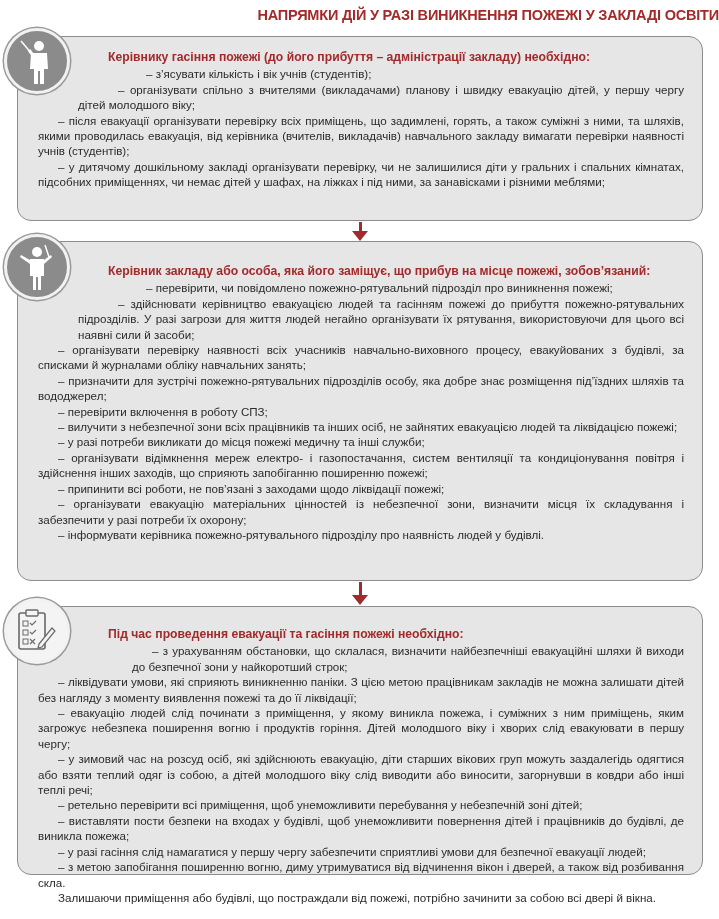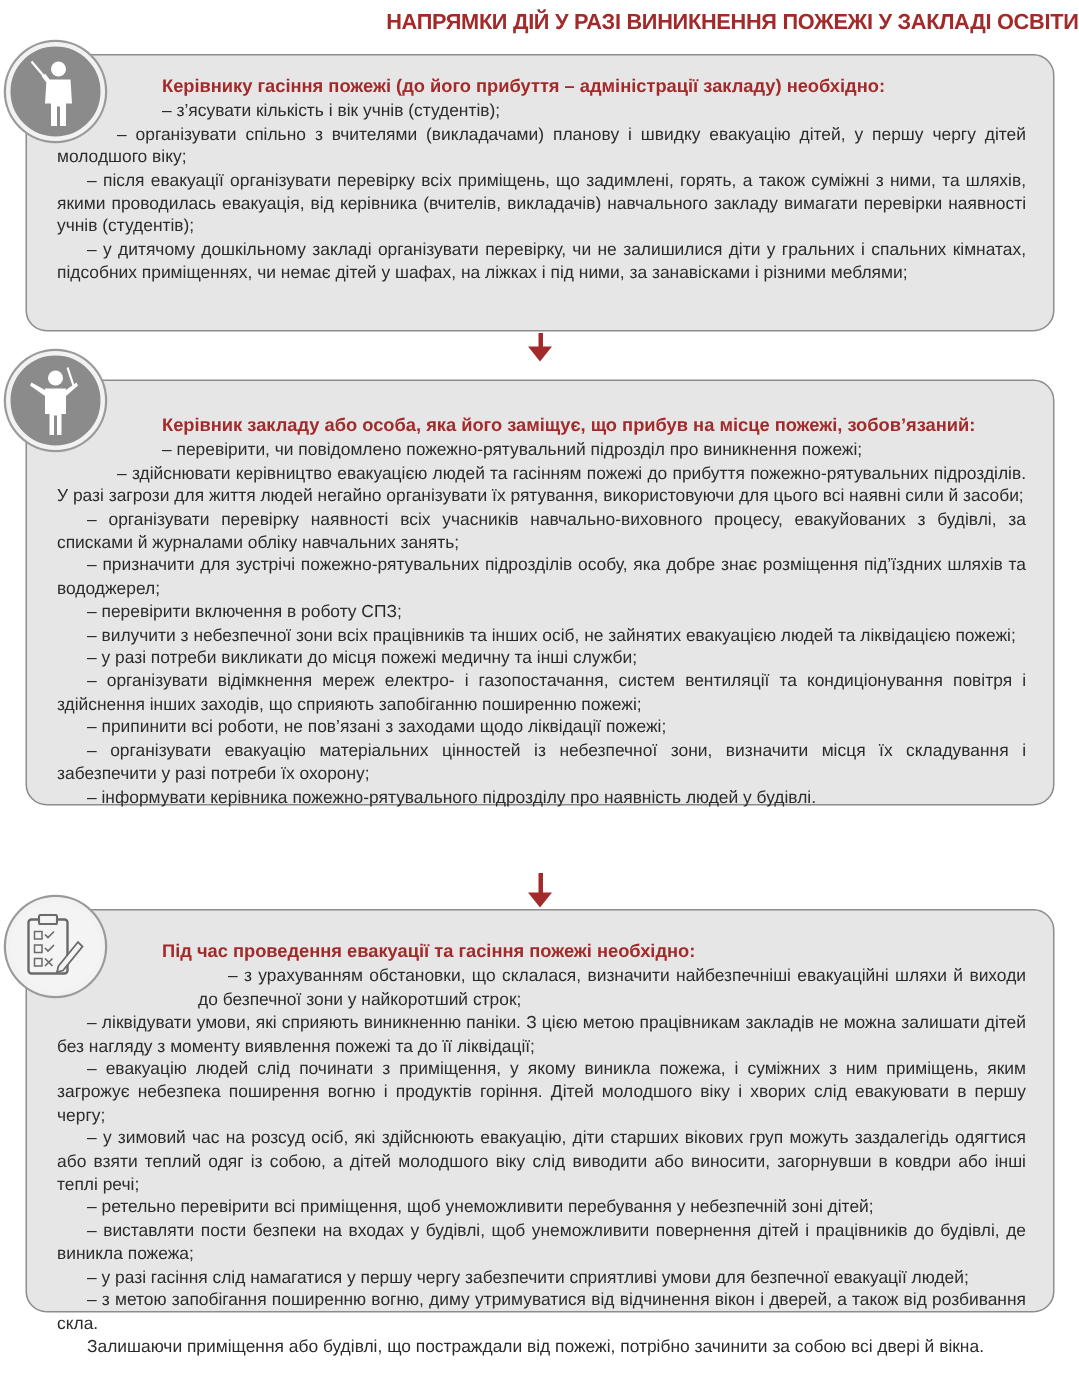--- a/index.html
+++ b/index.html
@@ -4,34 +4,34 @@
 <style>
   html, body { margin:0; padding:0; background:#ffffff; }
   body { width:719px; height:919px; position:relative; overflow:hidden;
          font-family:"Liberation Sans", sans-serif; color:#2b2b2b; }
   .title { position:absolute; left:0; top:7px; width:719px; text-align:right;
            font-family:"Liberation Sans", sans-serif; font-weight:bold; font-size:14.5px;
            color:#a32a2a; letter-spacing:-0.2px; }
   .panel { position:absolute; left:17px; width:686px; background:#e6e6e6;
            border:1.5px solid #8c8c8c; border-radius:14px; box-sizing:border-box; }
   .p1 { top:36px; height:185px; }
-  .p2 { top:253px; height:284px; }
+  .p2 { top:241px; height:340px; }
   .p3 { top:606px; height:269px; }
   .icon-circle { position:absolute; width:60px; height:60px; border-radius:50%;
                  background:#8b8b8b; border:3px solid #f2f2f2; box-shadow:0 0 0 1.5px #9a9a9a;
                  display:flex; align-items:center; justify-content:center; z-index:2; }
   .ic1 { left:4px; top:28px; }
   .ic2 { left:4px; top:234px; }
   .ic3 { left:4px; top:598px; background:#f4f4f4; }
   .content { position:absolute; left:0; right:0; font-size:11.6px; line-height:15.4px;
              text-align:justify; padding:0 18px 0 20px; box-sizing:border-box; }
   .head { color:#a32a2a; font-weight:bold; font-size:12.2px; margin-left:70px; margin-bottom:1px; }
-  .ind { text-indent:40px; }
+  .ind { text-indent:40px;margin-left:40px; }
   .ind2 { text-indent:20px; }
-  .first { margin-left:70px; text-indent:0; }
+  .first { margin-left:108px; text-indent:0; }
   .p1 .content { top:13px; }
   .p2 .content { top:22px; }
   .p3 .content { top:20px; }
   .arrow { position:absolute; left:357px; width:6px; }
   .arrow .shaft { position:absolute; left:1.5px; top:0; width:3px; background:#a32a2a; }
   .arrow .head-tri { position:absolute; left:-5px; width:0; height:0;
         border-left:8px solid transparent; border-right:8px solid transparent; border-top:10px solid #a32a2a; }
   .a1 { top:222px; height:19px; }
   .a2 { top:582px; height:24px; }
 </style>

